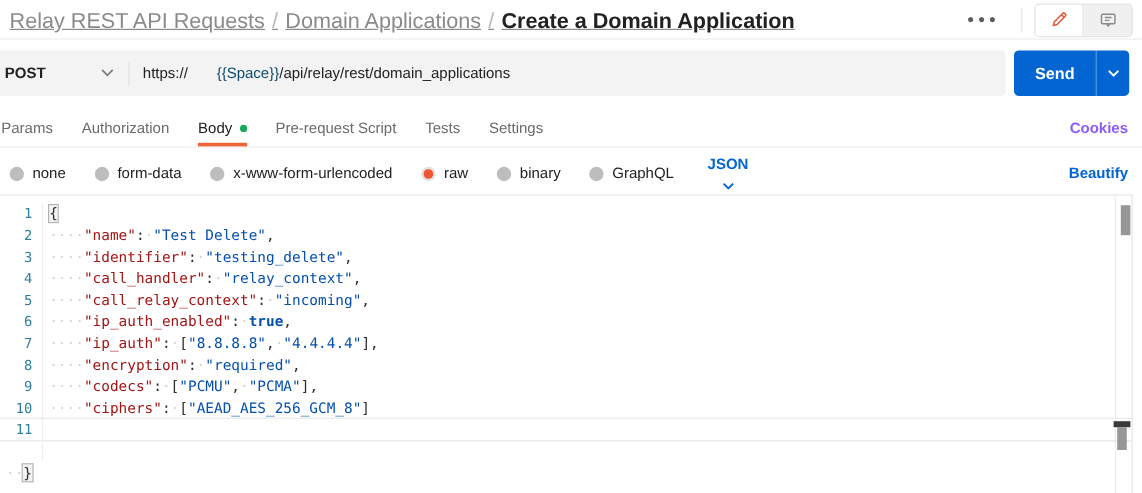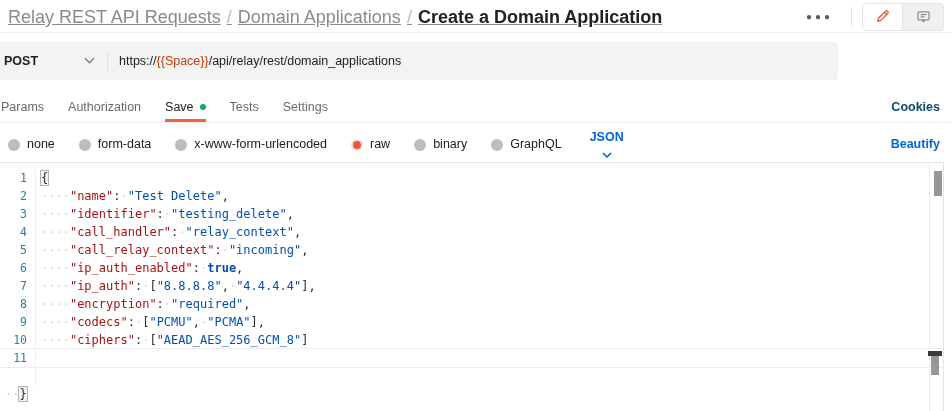--- a/index.html
+++ b/index.html
@@ -23,32 +23,32 @@
   .seg-ctl { display:flex; height:28px; border:1px solid #e3e3e3; border-radius:4px; overflow:hidden; background:#f0f0f0; }
   .seg { width:40px; display:flex; align-items:center; justify-content:center; }
   .seg.sel { background:#fff; border-right:1px solid #e3e3e3; }
   
   .req-row { position:absolute; top:42px; left:0; right:0; height:38px; }
   .url-box { position:absolute; left:-12px; top:0; width:850px; height:38px; background:#f3f3f3; border-radius:4px; display:flex; align-items:center; }
   .method { font-size:12.5px; font-weight:700; color:#212121; padding-left:16px; width:100px; }
   .method-caret { position:absolute; left:96px; top:15px; }
   .method-div { position:absolute; left:119px; top:9px; width:1px; height:20px; background:#e2e2e2; }
   .url-text { position:absolute; left:131px; top:12px; font-size:12.5px; color:#212121; white-space:nowrap; }
-  .url-var { color:#c2410c; }
+  .url-var { color:#0c4a6e;padding-left:24px; }
   .send-btn { position:absolute; left:845px; top:0; width:96px; height:38px; background:#0265d2; border-radius:4px; display:flex; color:#fff; cursor:pointer; }
   .send-main { flex:1; display:flex; align-items:center; justify-content:center; font-size:13.5px; font-weight:700; }
   .send-caret { width:28px; display:flex; align-items:center; justify-content:center; border-left:1px solid rgba(255,255,255,0.35); }
   
   .tabs-row { position:absolute; top:92px; left:0; right:0; height:31px; border-bottom:1px solid #ededed; }
   .tabs { display:flex; gap:24px; height:100%; align-items:center; padding-left:1px; }
   .tab { font-size:12.5px; color:#6b6b6b; height:100%; display:flex; align-items:center; gap:6px; cursor:pointer; border-bottom:3px solid transparent; padding-top:3px; }
   .tab.active { color:#212121; border-bottom-color:#f0643c; }
   .tab .count { color:#169a52; }
   .tab .dot { width:6px; height:6px; border-radius:50%; background:#16a85b; display:inline-block; }
-  .cookies { position:absolute; right:12px; top:8px; color:#0c4a6e; font-size:12.5px; font-weight:700; cursor:pointer; }
+  .cookies { position:absolute; right:12px; top:8px; color:#8b5cf6; font-size:12.5px; font-weight:700; cursor:pointer; }
   
   .opts-row { position:absolute; top:130px; left:0; right:0; height:28px; display:flex; align-items:center; gap:24px; padding-left:8px; }
   .radio-item { display:flex; align-items:flex-end; gap:7px; font-size:12.5px; color:#212121; cursor:pointer; }
   .radio { width:12px; height:12px; border-radius:50%; background:#bdbdbd; }
   .radio.sel { background:#e2e2e2; position:relative; }
   .radio.sel::after { content:""; position:absolute; left:2px; top:2px; width:8px; height:8px; border-radius:50%; background:#f0552f; }
   .type-select { display:flex; align-items:center; gap:8px; color:#0265d2; font-size:12.5px; font-weight:700; margin-left:4px; cursor:pointer;flex-direction:column; }
   .beautify { position:absolute; right:12px; top:7px; color:#0265d2; font-size:12.5px; font-weight:700; cursor:pointer; }
   
   .editor { position:absolute; top:162px; left:0; width:944px; bottom:0; border-top:1px solid #e6e6e6; border-right:1px solid #e6e6e6; background:#fff; }
@@ -102,33 +102,44 @@
   <div class="url-box">
     <div class="method">POST</div>
     <div class="method-caret">
       <svg width="11" height="7" viewBox="0 0 10 6" fill="none" stroke="#7a7a7a" stroke-width="1.3">
           <path d="M1 1l4 4 4-4"></path>
         </svg>
     </div>
     <div class="method-div"></div>
     <div class="url-text"><span>https://</span><span class="url-var">{{Space}}</span><span>/api/relay/rest/domain_applications</span></div>
   </div>
+  <div class="send-btn">
+    <div class="send-main">Send</div>
+    <div class="send-caret">
+      <svg width="10" height="6" viewBox="0 0 10 6" fill="none" stroke="#fff" stroke-width="1.6">
+          <path d="M1 1l4 4 4-4"></path>
+        </svg>
+    </div>
+  </div>
 </div>
 
 <div class="tabs-row">
   <div class="tabs">
     <div class="tab">
         <span>Params</span>
       </div>
     <div class="tab">
         <span>Authorization</span>
       </div>
     <div class="tab active">
-        <span>Save</span>
+        <span>Body</span>
         <span class="dot"></span>
+      </div>
+    <div class="tab">
+        <span>Pre-request Script</span>
       </div>
     <div class="tab">
         <span>Tests</span>
       </div>
     <div class="tab">
         <span>Settings</span>
       </div>
   </div>
   <div class="cookies">Cookies</div>
 </div>

